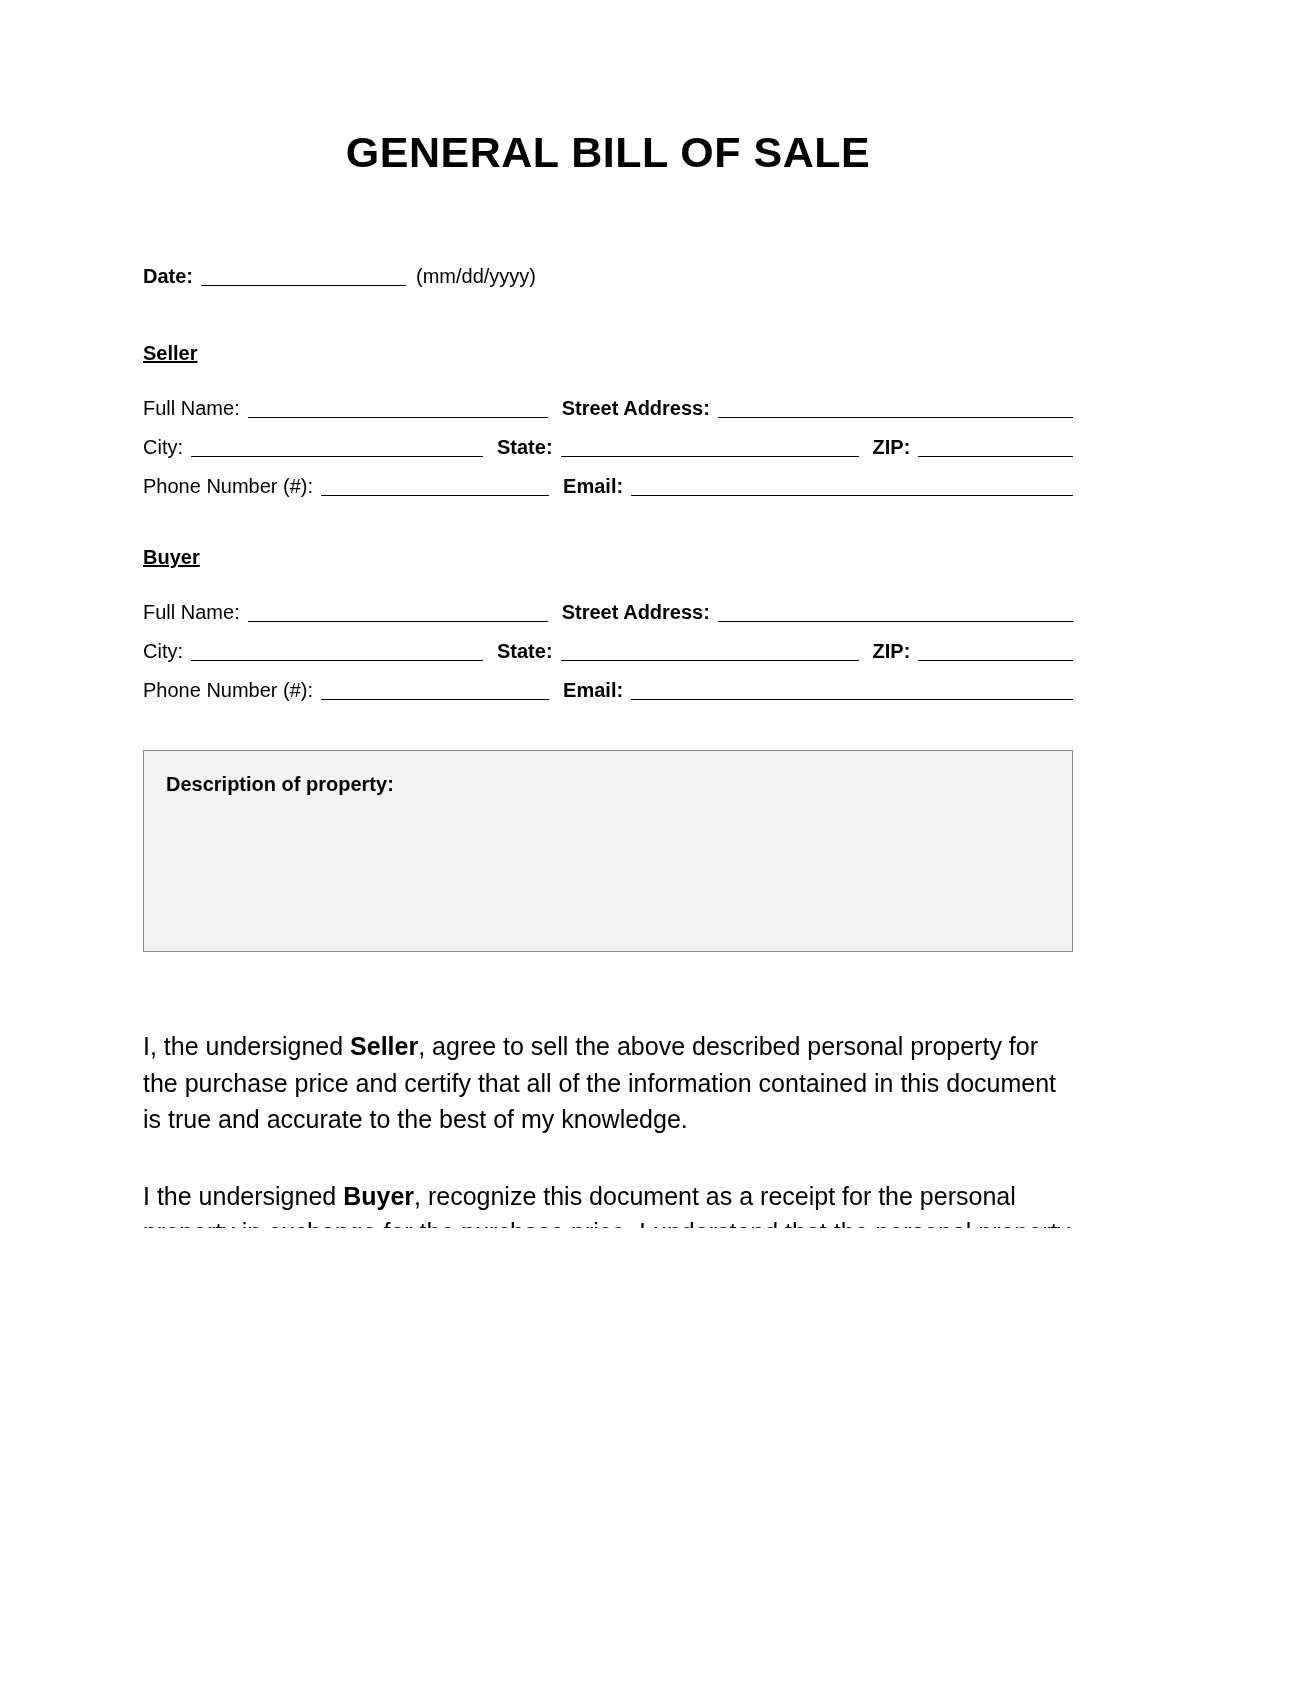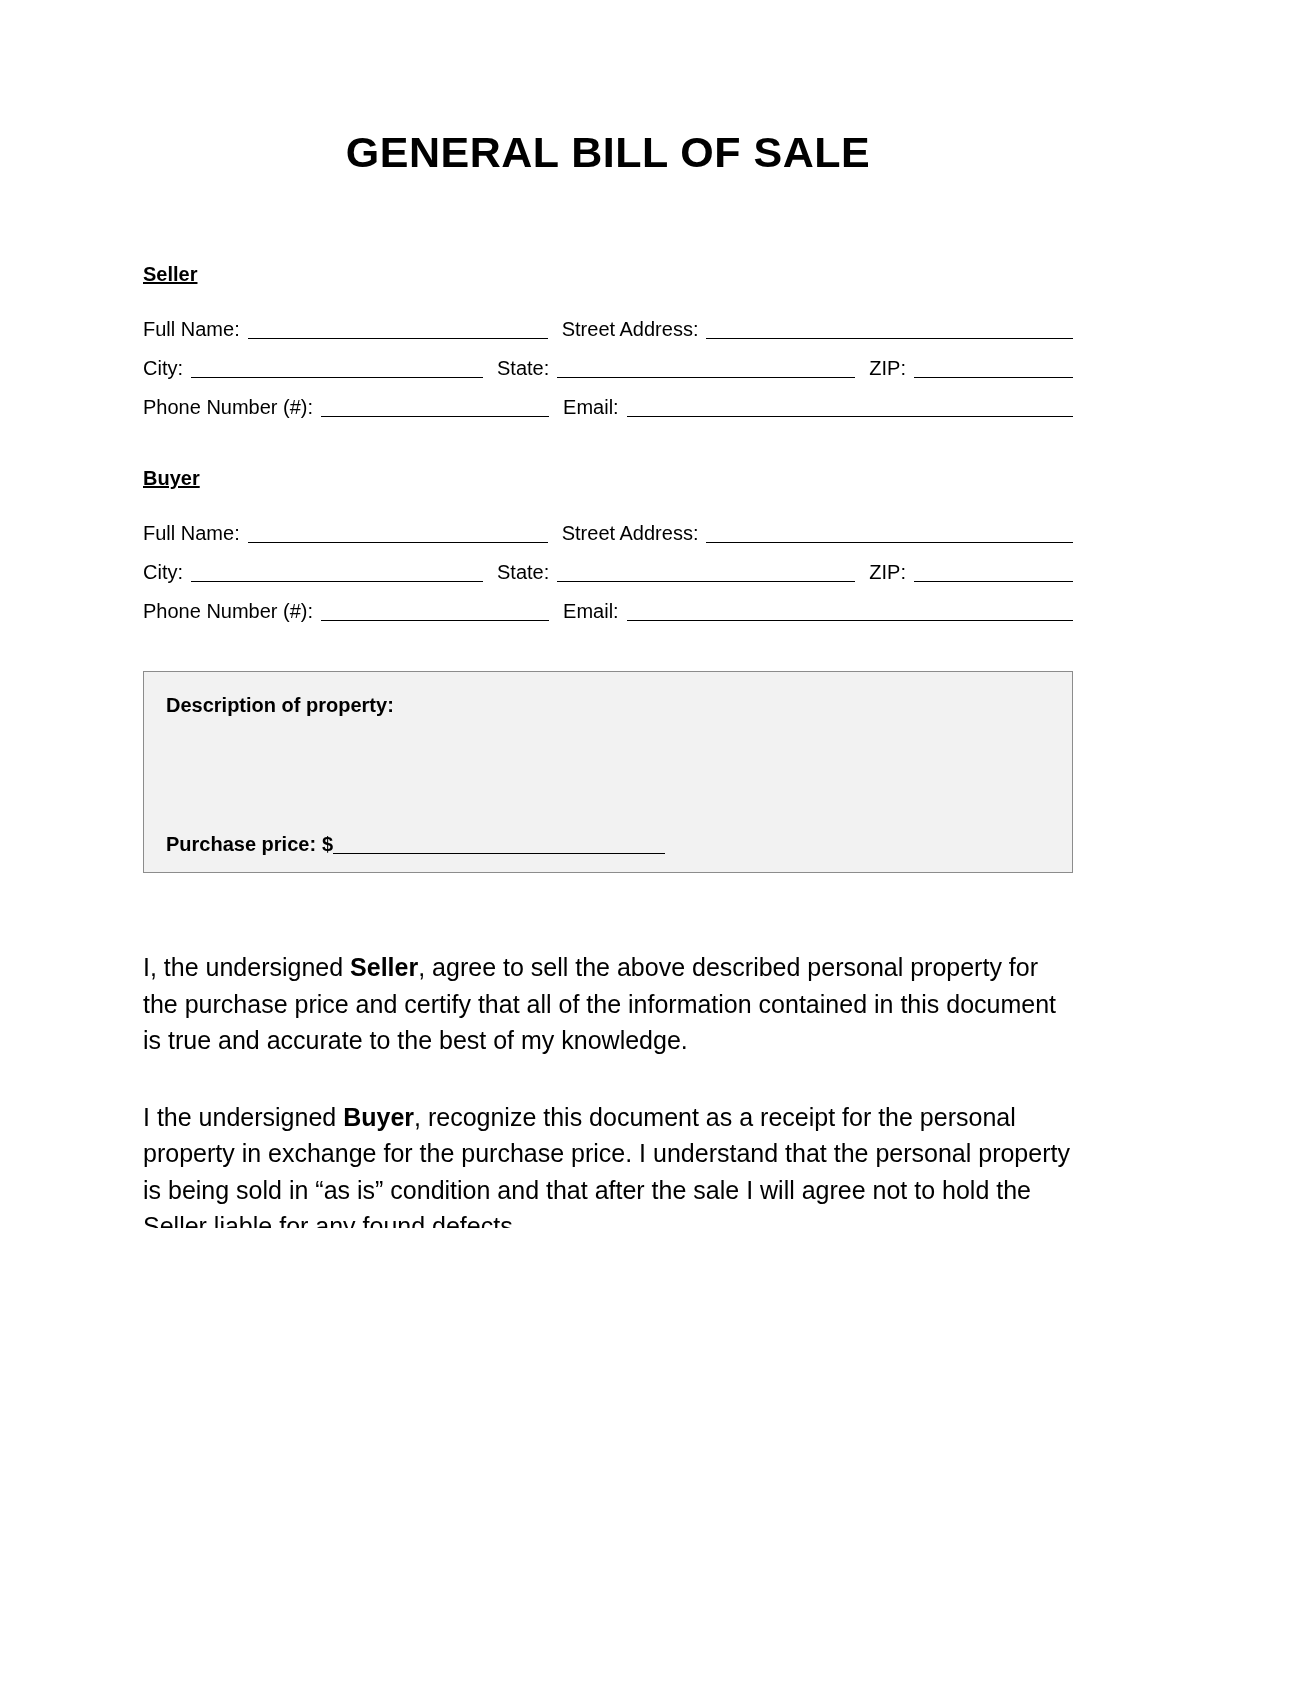--- a/index.html
+++ b/index.html
@@ -29,21 +29,21 @@
 
   .field-row {
     display: flex;
     align-items: baseline;
     font-size: 20px;
     line-height: 23px;
     margin-bottom: 14px;
   }
 
   .label { white-space: nowrap; margin-right: 8px; }
-  .label.mid { margin-left: 14px; }
+  .label.mid { margin-left: 14px; font-weight: bold; }
   .bold { font-weight: bold; }
 
   .blank {
     display: inline-block;
     height: 20px;
     border-bottom: 1.5px solid #000;
     transform: translateY(3px);
   }
   .blank.grow { flex: 1 1 auto; }
 
@@ -114,20 +114,25 @@
   .page-indicator { font-size: 20px; }
 </style>
 </head>
 <body>
 
 <div class="page">
   <div class="content">
 
     <h1 class="title">GENERAL BILL OF SALE</h1>
 
+    <div class="field-row date-row">
+      <span class="label bold">Date:</span>
+      <span class="blank date-blank"></span>
+      <span class="hint">(mm/dd/yyyy)</span>
+    </div>
 
     <div class="section">
       <div class="section-heading">Seller</div>
 
       <div class="field-row">
         <span class="label">Full Name:</span>
         <span class="blank blank-fullname"></span>
         <span class="label mid">Street Address:</span>
         <span class="blank grow"></span>
       </div>
@@ -172,25 +177,20 @@
         <span class="label">Phone Number (#):</span>
         <span class="blank blank-phone"></span>
         <span class="label mid">Email:</span>
         <span class="blank grow"></span>
       </div>
     </div>
 
     <div class="property-box">
       <div class="box-label">Description of property:</div>
       <div class="description-area"></div>
-      <div class="price-row">
-        <span class="label bold">Purchase price:</span>
-        <span class="currency">$</span>
-        <span class="blank blank-price"></span>
-      </div>
     </div>
 
     <div class="paragraphs">
       <p class="para"><span>I, the undersigned </span><span class="bold">Seller</span><span>, agree to sell the above described personal property for the purchase price and certify that all of the information contained in this document is true and accurate to the best of my knowledge.</span></p>
 
       <p class="para"><span>I the undersigned </span><span class="bold">Buyer</span><span>, recognize this document as a receipt for the personal property in exchange for the purchase price. I understand that the personal property is being sold in “as is” condition and that after the sale I will agree not to hold the Seller liable for any found defects.</span></p>
     </div>
 
   </div>
 

